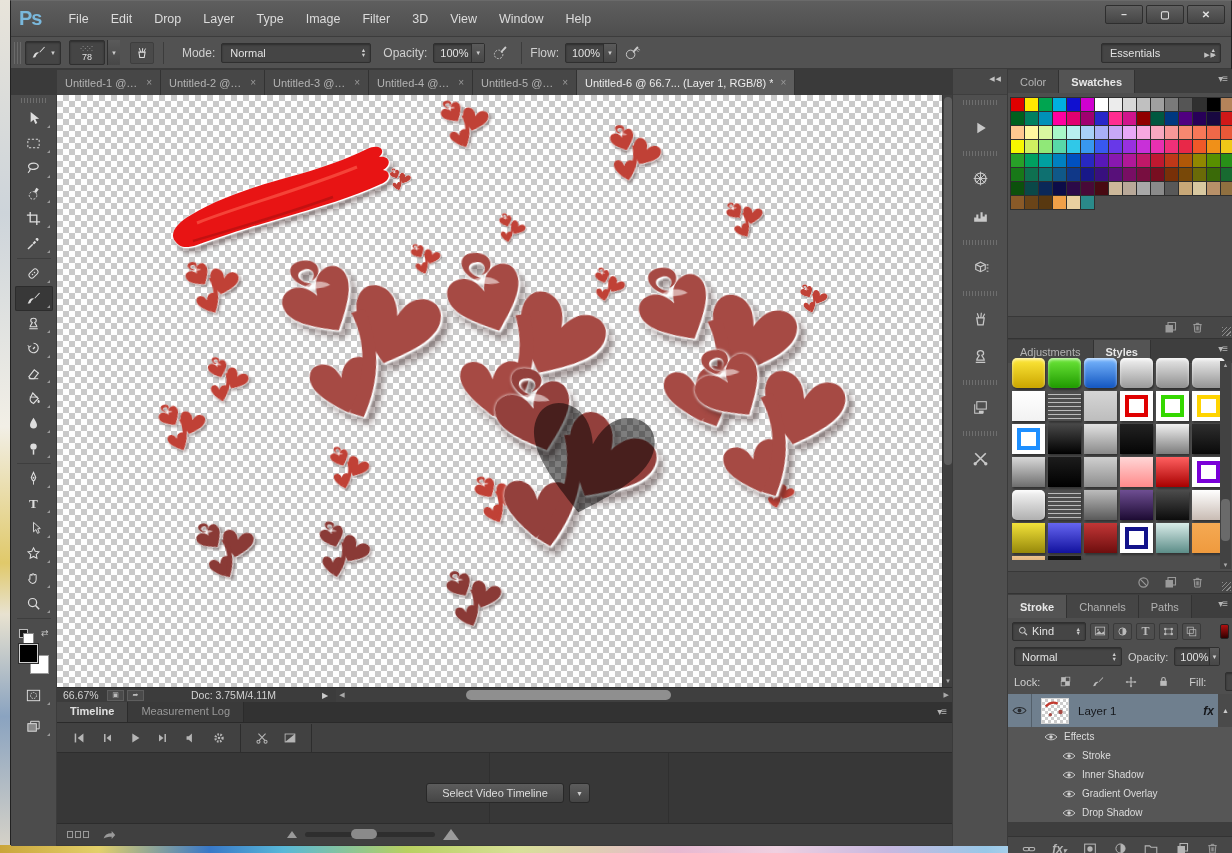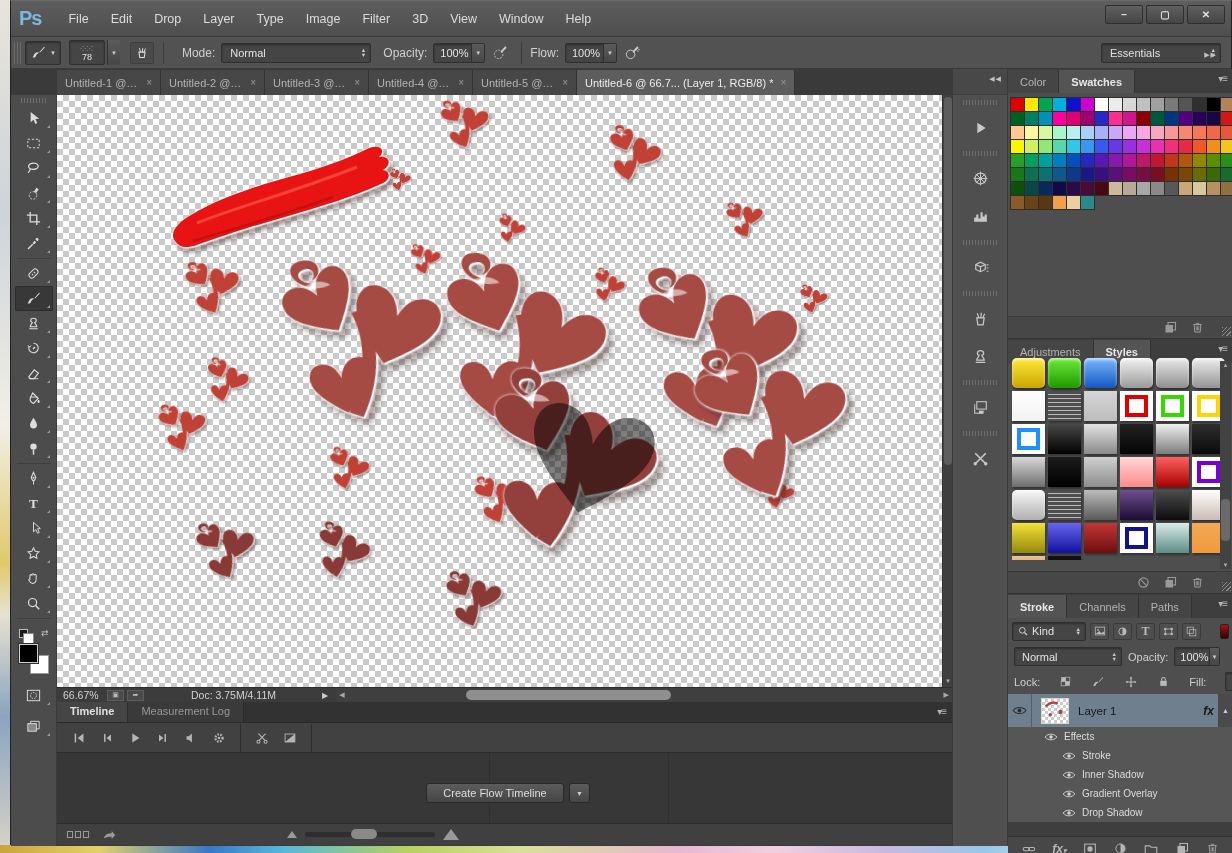--- a/index.html
+++ b/index.html
@@ -572,21 +572,21 @@
             <svg viewBox="0 0 18 18" width="16" height="16">
               <rect x="3.5" y="4.5" width="11" height="9" fill="none" stroke="#b5b5b5"></rect>
               <path d="M3.5 13.5 14.5 4.5v9z" fill="#b5b5b5"></path>
             </svg>
           </span>
         <span class="tl-div"></span>
       </div>
       <div class="tl-body">
         <div class="tl-col" style="left:432px"></div>
         <div class="tl-col" style="left:611px"></div>
-        <div class="cvt-btn">Create Flow Timeline</div>
+        <div class="cvt-btn">Select Video Timeline</div>
         <div class="cvt-dd">▼</div>
       </div>
       <div class="tl-bottom">
         <span class="fr3">
             <i></i>
             <i></i>
             <i></i>
           </span>
         <span>
             <svg viewBox="0 0 18 18" width="16" height="16">

